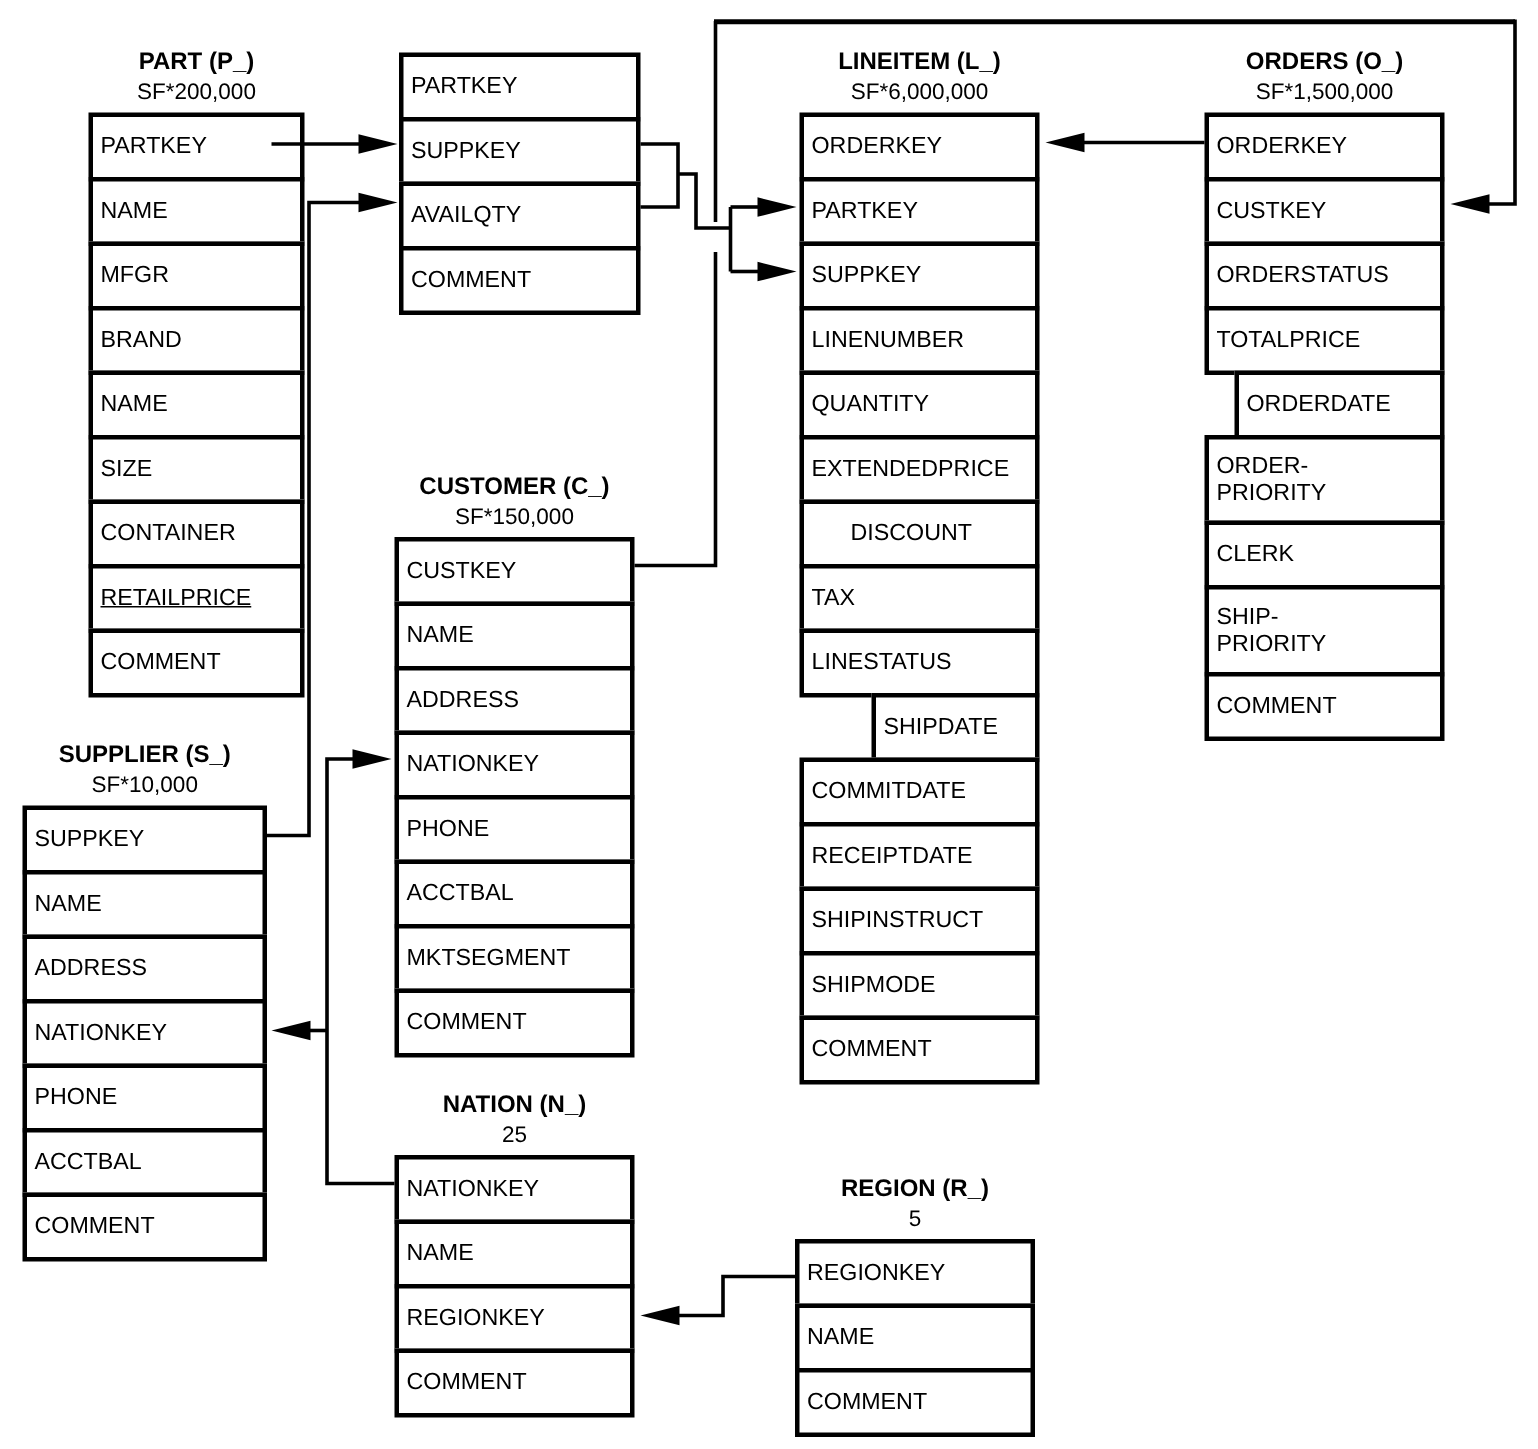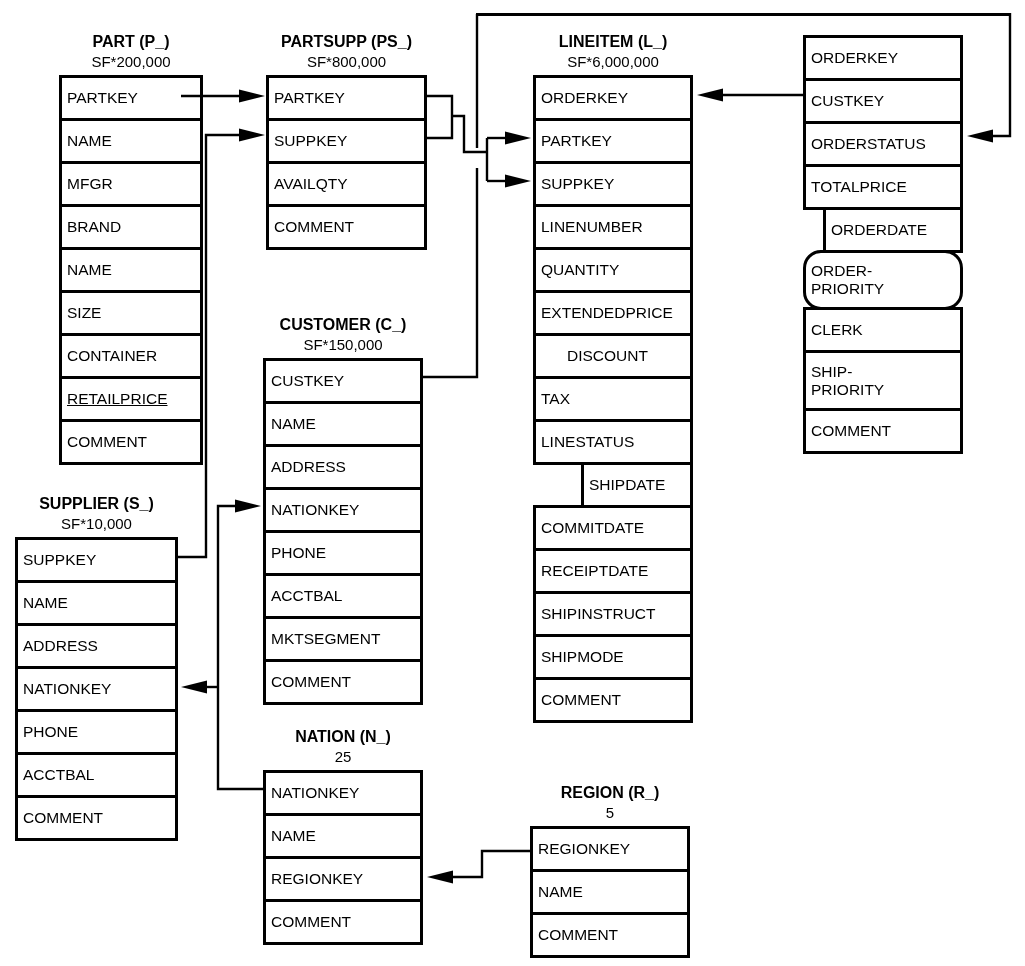--- a/index.html
+++ b/index.html
@@ -40,24 +40,20 @@
           <div class="row" style="height: 46px; margin-top: -3px;">MFGR</div>
           <div class="row" style="height: 46px; margin-top: -3px;">BRAND</div>
           <div class="row" style="height: 46px; margin-top: -3px;">NAME</div>
           <div class="row" style="height: 46px; margin-top: -3px;">SIZE</div>
           <div class="row" style="height: 46px; margin-top: -3px;">CONTAINER</div>
           <div class="row" style="height: 46px; margin-top: -3px; text-decoration: underline;">RETAILPRICE</div>
           <div class="row" style="height: 46px; margin-top: -3px;">COMMENT</div>
         </div>
       </div>
       <div class="tbl" style="left: 266px; top: 32px; width: 161px;">
-        <div class="tbl-head">
-          <div class="tbl-title">PARTSUPP (PS_)</div>
-          <div class="tbl-count">SF*800,000</div>
-        </div>
         <div class="tbl-rows">
           <div class="row" style="height: 46px;">PARTKEY</div>
           <div class="row" style="height: 46px; margin-top: -3px;">SUPPKEY</div>
           <div class="row" style="height: 46px; margin-top: -3px;">AVAILQTY</div>
           <div class="row" style="height: 46px; margin-top: -3px;">COMMENT</div>
         </div>
       </div>
       <div class="tbl" style="left: 533px; top: 32px; width: 160px;">
         <div class="tbl-head">
           <div class="tbl-title">LINEITEM (L_)</div>
@@ -75,27 +71,31 @@
           <div class="row" style="height: 46px; margin-top: -3px;">LINESTATUS</div>
           <div class="row" style="height: 46px; margin-top: -3px; margin-left: 48px;">SHIPDATE</div>
           <div class="row" style="height: 46px; margin-top: -3px;">COMMITDATE</div>
           <div class="row" style="height: 46px; margin-top: -3px;">RECEIPTDATE</div>
           <div class="row" style="height: 46px; margin-top: -3px;">SHIPINSTRUCT</div>
           <div class="row" style="height: 46px; margin-top: -3px;">SHIPMODE</div>
           <div class="row" style="height: 46px; margin-top: -3px;">COMMENT</div>
         </div>
       </div>
       <div class="tbl" style="left: 803px; top: 32px; width: 160px;">
+        <div class="tbl-head">
+          <div class="tbl-title">ORDERS (O_)</div>
+          <div class="tbl-count">SF*1,500,000</div>
+        </div>
         <div class="tbl-rows">
           <div class="row" style="height: 46px;">ORDERKEY</div>
           <div class="row" style="height: 46px; margin-top: -3px;">CUSTKEY</div>
           <div class="row" style="height: 46px; margin-top: -3px;">ORDERSTATUS</div>
           <div class="row" style="height: 46px; margin-top: -3px;">TOTALPRICE</div>
           <div class="row" style="height: 46px; margin-top: -3px; margin-left: 20px;">ORDERDATE</div>
-          <div class="row" style="height: 60px; margin-top: -3px; border-radius: 18px;">ORDER-
+          <div class="row" style="height: 60px; margin-top: -3px;">ORDER-
 PRIORITY</div>
           <div class="row" style="height: 46px; margin-top: -3px;">CLERK</div>
           <div class="row" style="height: 61px; margin-top: -3px;">SHIP-
 PRIORITY</div>
           <div class="row" style="height: 46px; margin-top: -3px;">COMMENT</div>
         </div>
       </div>
       <div class="tbl" style="left: 263px; top: 315px; width: 160px;">
         <div class="tbl-head">
           <div class="tbl-title">CUSTOMER (C_)</div>

